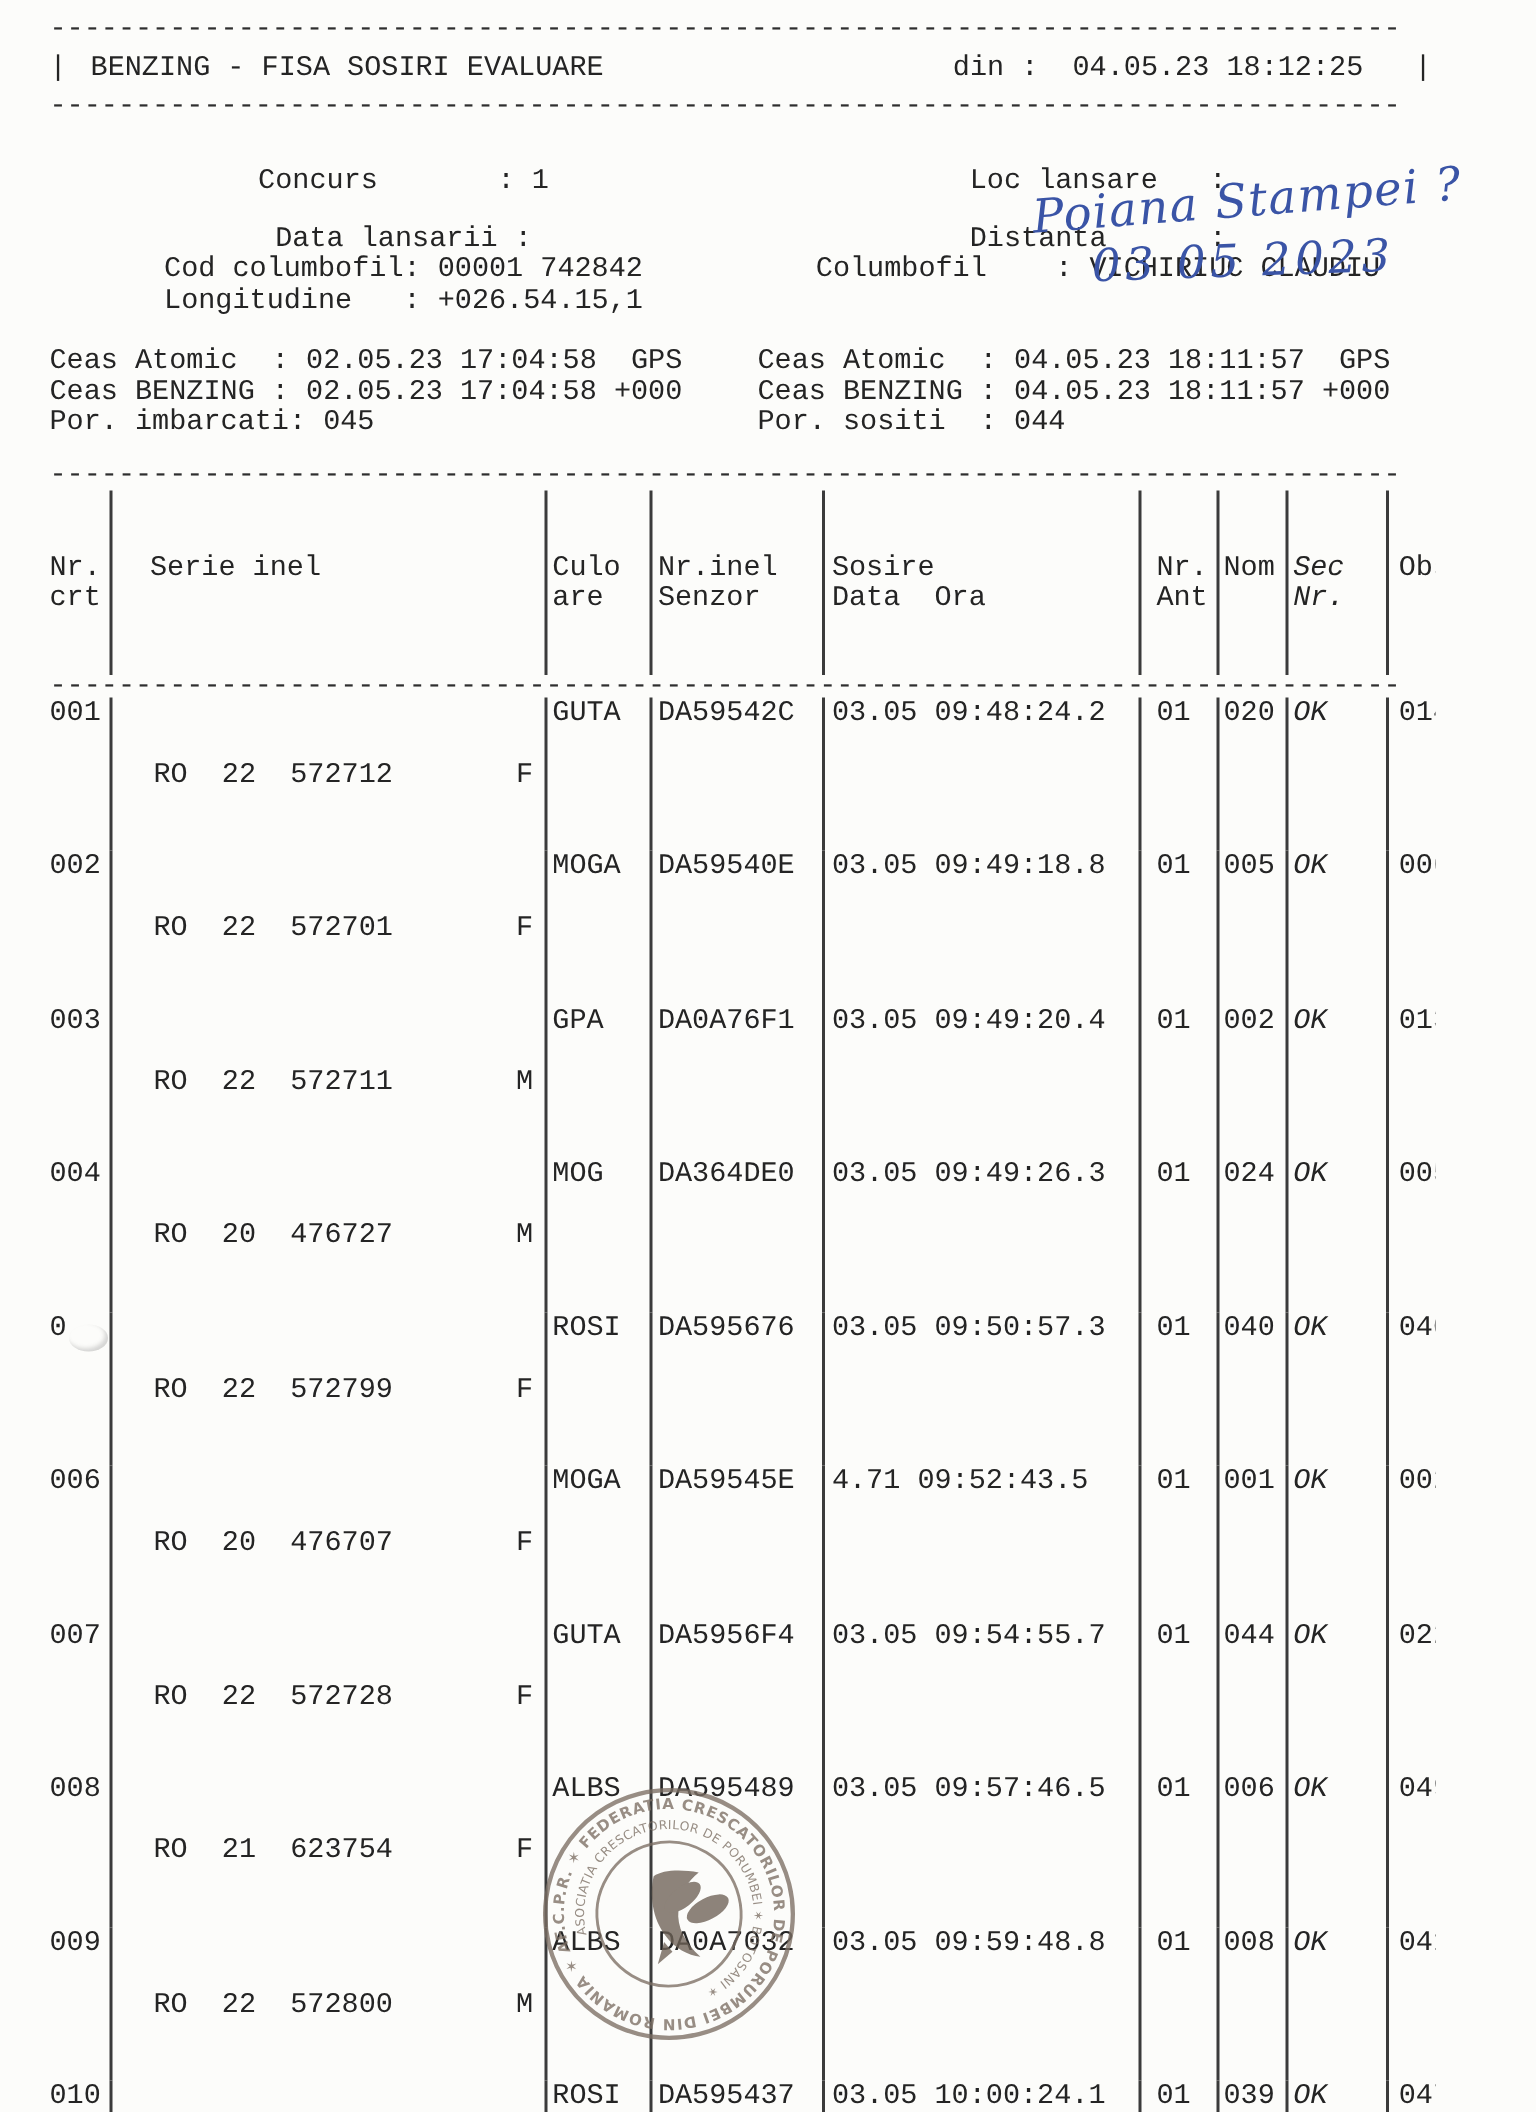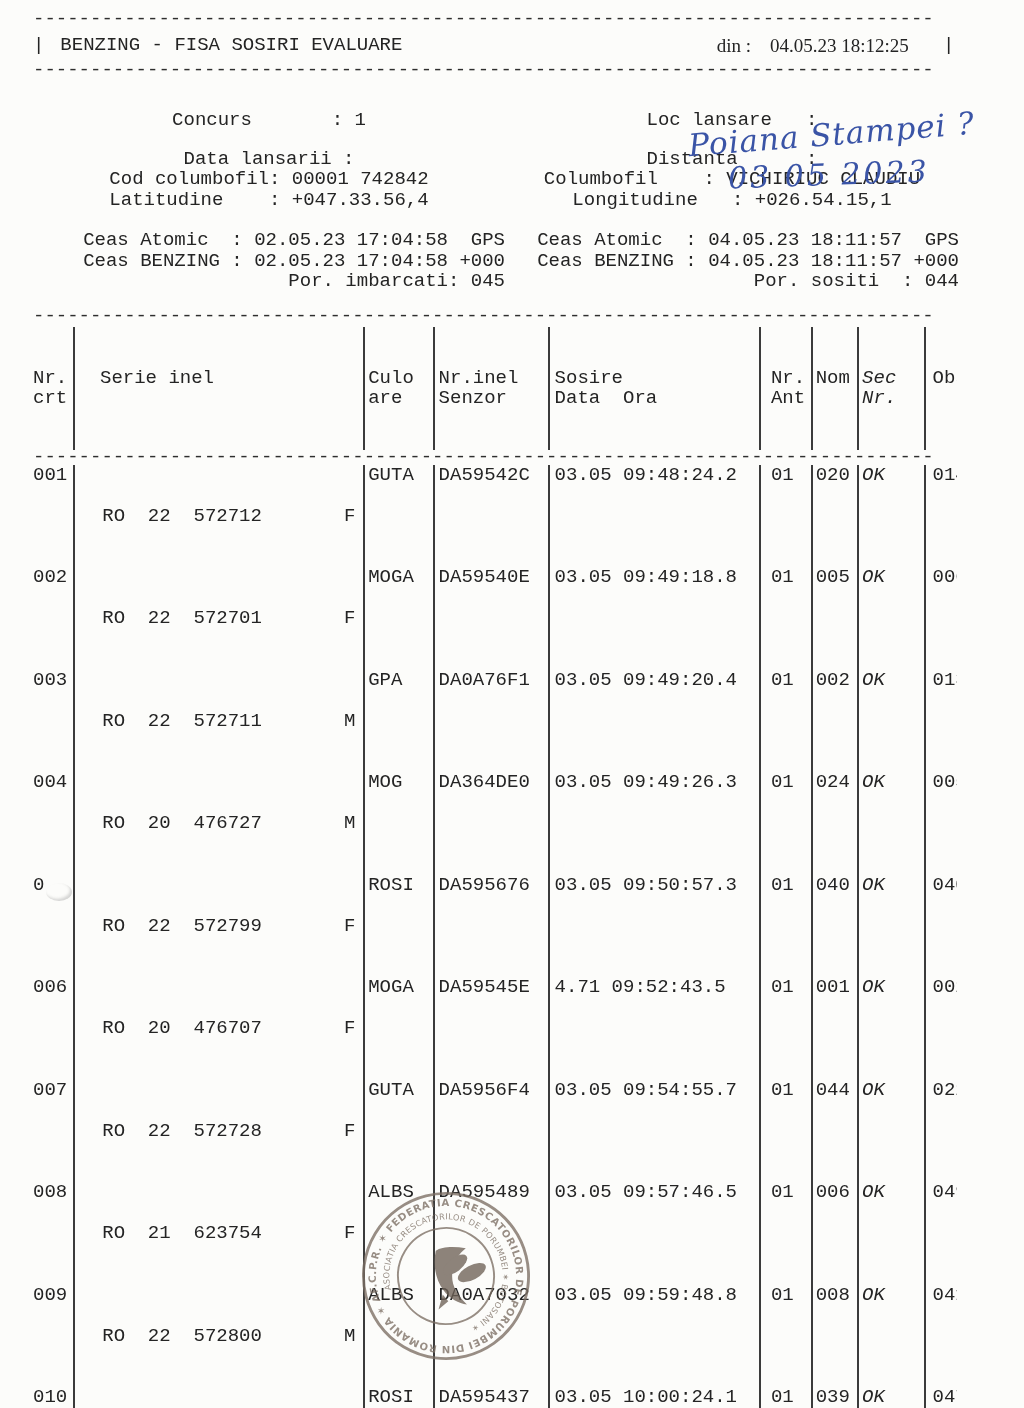--- a/index.html
+++ b/index.html
@@ -6,27 +6,27 @@
   body {
     width:1024px; height:1408px; position:relative;
     background:#fcfcfa; color:#242424; overflow:hidden;
     font-family:"Liberation Mono", monospace;
   }
   .sheet { position:absolute; left:33px; top:12px; width:926px; font-size:19px; }
   .pre { white-space:pre; }
   .dash { white-space:nowrap; overflow:hidden; line-height:15px; color:#2e2e2e; letter-spacing:0; }
   .titlebar { display:flex; align-items:center; line-height:25px; padding:6px 0 5px 0; }
   .titlebar .title { margin-left:1.4ch; }
-  .titlebar .din { margin-left:auto;font-family:Liberation Serif, serif; }
+  .titlebar .din { margin-left:auto; }
   .titlebar .din-value { margin-left:2ch; }
   .titlebar .endpipe { margin-left:3ch; margin-right:0.4ch; }
   .grid-row { display:grid; grid-template-columns:472px 1fr; line-height:20.5px; }
   .info-block { margin-top:32px;text-align:center; }
   .info-gap { height:18px; }
-  .clock-block { margin-top:20px;text-align:right; }
+  .clock-block { margin-top:20px; }
   .tdash { margin-top:17px; }
   table { table-layout:fixed; border-collapse:collapse; margin-top:3px; width:924px; }
   th,td { padding:0; line-height:20.5px; white-space:pre; overflow:hidden; text-align:left;
           font-weight:normal; font-size:19px; vertical-align:top; }
   .b { border-left:2px solid #3b3b3b; }
   .c-nr    { width:3.5ch; position:relative; }
   .c-serie { width:23.1ch; }
   .c-culo  { width:5.7ch; padding-left:0.25ch;margin-left:15px; }
   .c-senzor{ width:9.6ch; padding-left:0.3ch; }
   .c-sosire{ width:17.9ch; padding-left:0.4ch; }
@@ -72,21 +72,20 @@
     <div class="info-gap"></div>
     <div class="grid-row pre">
       <span>Data lansarii :</span>
       <span>Distanta      :</span>
     </div>
     <div class="grid-row pre">
       <span>Cod columbofil: 00001 742842</span>
       <span>Columbofil    : VICHIRIUC CLAUDIU</span>
     </div>
     <div class="grid-row pre">
-      <span>Latitudine    : +047.33.56,4</span>
       <span>Longitudine   : +026.54.15,1</span>
     </div>
   </div>
 
   <div class="clock-block">
     <div class="grid-row pre">
       <span>Ceas Atomic  : 02.05.23 17:04:58  GPS</span>
       <span>Ceas Atomic  : 04.05.23 18:11:57  GPS</span>
     </div>
     <div class="grid-row pre">

